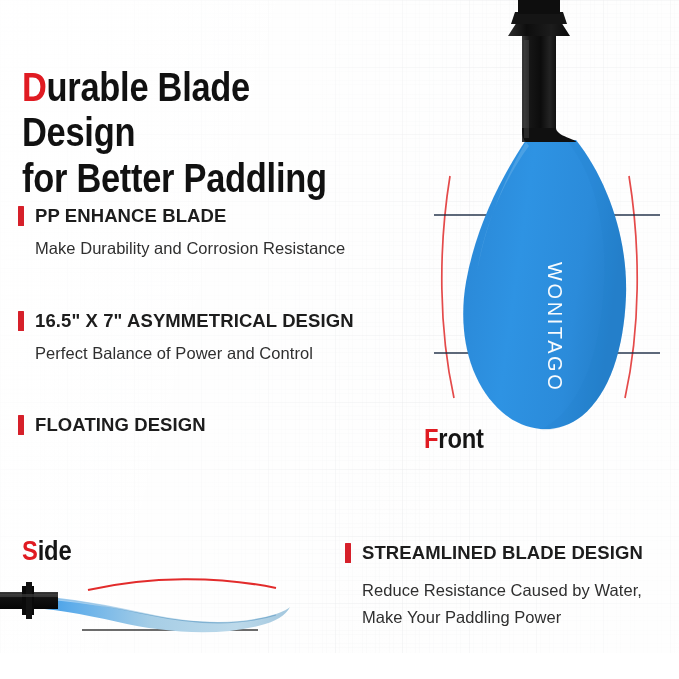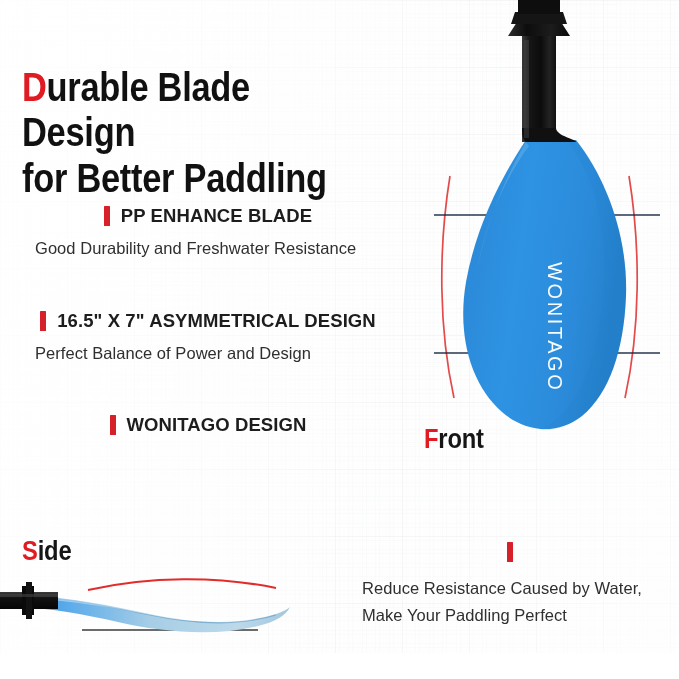--- a/index.html
+++ b/index.html
@@ -100,21 +100,20 @@
   }
   .feature-title {
     display: flex;
     align-items: center;
     gap: 11px;
     font-size: 18.5px;
     font-weight: 700;
     color: #1d1d1d;
     letter-spacing: 0.1px;
     white-space: nowrap;
-    justify-content: center;
   }
   .bullet-bar {
     display: inline-block;
     width: 6px;
     height: 20px;
     background: #d6202a;
     flex: 0 0 auto;
     border-radius: 0.5px;
   }
   .feature-desc {
@@ -210,44 +209,45 @@
     <h1 class="headline">
       <span class="drop">D</span><span>urable Blade Design</span>
       <span class="line2">for Better Paddling</span>
     </h1>
 
     <div class="feature" id="feature-1">
       <div class="feature-title">
         <span class="bullet-bar"></span>
         <span>PP ENHANCE BLADE</span>
       </div>
-      <div class="feature-desc">Good Durability and Freshwater Resistance</div>
+      <div class="feature-desc">Make Durability and Corrosion Resistance</div>
     </div>
 
     <div class="feature" id="feature-2">
       <div class="feature-title">
         <span class="bullet-bar"></span>
         <span>16.5" X 7" ASYMMETRICAL DESIGN</span>
       </div>
-      <div class="feature-desc">Perfect Balance of Power and Design</div>
+      <div class="feature-desc">Perfect Balance of Power and Control</div>
     </div>
 
     <div class="feature" id="feature-3">
       <div class="feature-title">
         <span class="bullet-bar"></span>
-        <span>WONITAGO DESIGN</span>
+        <span>FLOATING DESIGN</span>
       </div>
     </div>
 
     <div id="feature-4">
       <div class="feature-title">
         <span class="bullet-bar"></span>
+        <span>STREAMLINED BLADE DESIGN</span>
       </div>
       <div class="feature-desc">Reduce Resistance Caused by Water,
-Make Your Paddling Perfect</div>
+Make Your Paddling Power</div>
     </div>
 
     <div class="front-view">
       <svg width="281" height="470" viewBox="0 0 281 470" xmlns="http://www.w3.org/2000/svg">
         <defs>
           <linearGradient id="bladeGrad" x1="0" y1="0" x2="1" y2="0.25">
             <stop offset="0%" stop-color="#2a86d4"></stop>
             <stop offset="42%" stop-color="#2e93e3"></stop>
             <stop offset="78%" stop-color="#2b8bda"></stop>
             <stop offset="100%" stop-color="#2580cb"></stop>

